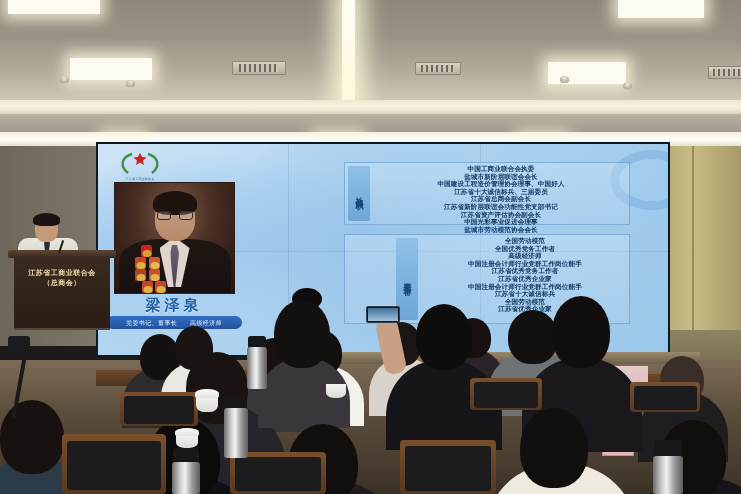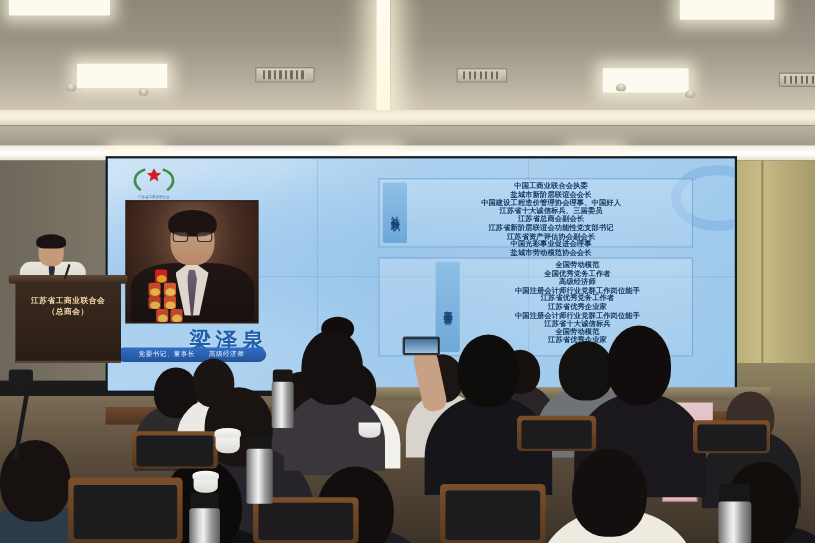--- a/index.html
+++ b/index.html
@@ -84,22 +84,22 @@
   .p-shirt{ position:absolute; left:50%; top:54px; transform:translateX(-50%);
             width:30px; height:50px; background:#ded6cc; clip-path:polygon(50% 0,100% 22%,72% 100%,28% 100%,0 22%); }
   .p-tie  { position:absolute; left:50%; top:62px; transform:translateX(-50%);
             width:9px; height:42px; background:linear-gradient(#6d6072,#4e4354);
             clip-path:polygon(22% 0,78% 0,100% 20%,60% 100%,40% 100%,0 20%); }
   .medal  { position:absolute; width:11px; height:12px; border-radius:2px; }
   .medal i{ position:absolute; left:50%; bottom:0; transform:translateX(-50%);
             width:9px; height:7px; border-radius:50%; }
 
   
-  .p-name { position:absolute; left:6px; top:152px; width:140px; text-align:right;
-            font-size:20px; font-weight:bold; color:#1f5fa8; letter-spacing:4px;
+  .p-name { position:absolute; left:6px; top:152px; width:140px; text-align:center;
+            font-size:15px; font-weight:bold; color:#1f5fa8; letter-spacing:4px;
             text-shadow:0 1px 1px rgba(255,255,255,.5); }
   .p-sub  { position:absolute; left:8px; top:172px; width:136px; height:13px;
             border-radius:7px; background:linear-gradient(#2f6fc4,#24529b);
             color:#eaf3ff; font-size:6px; line-height:13px; text-align:center;
             letter-spacing:.4px; overflow:hidden; }
 
   
   .infobox { position:absolute; border:1px solid rgba(110,160,205,.75);
              background:linear-gradient(rgba(205,228,247,.42),rgba(182,214,241,.30));
              display:flex; }

